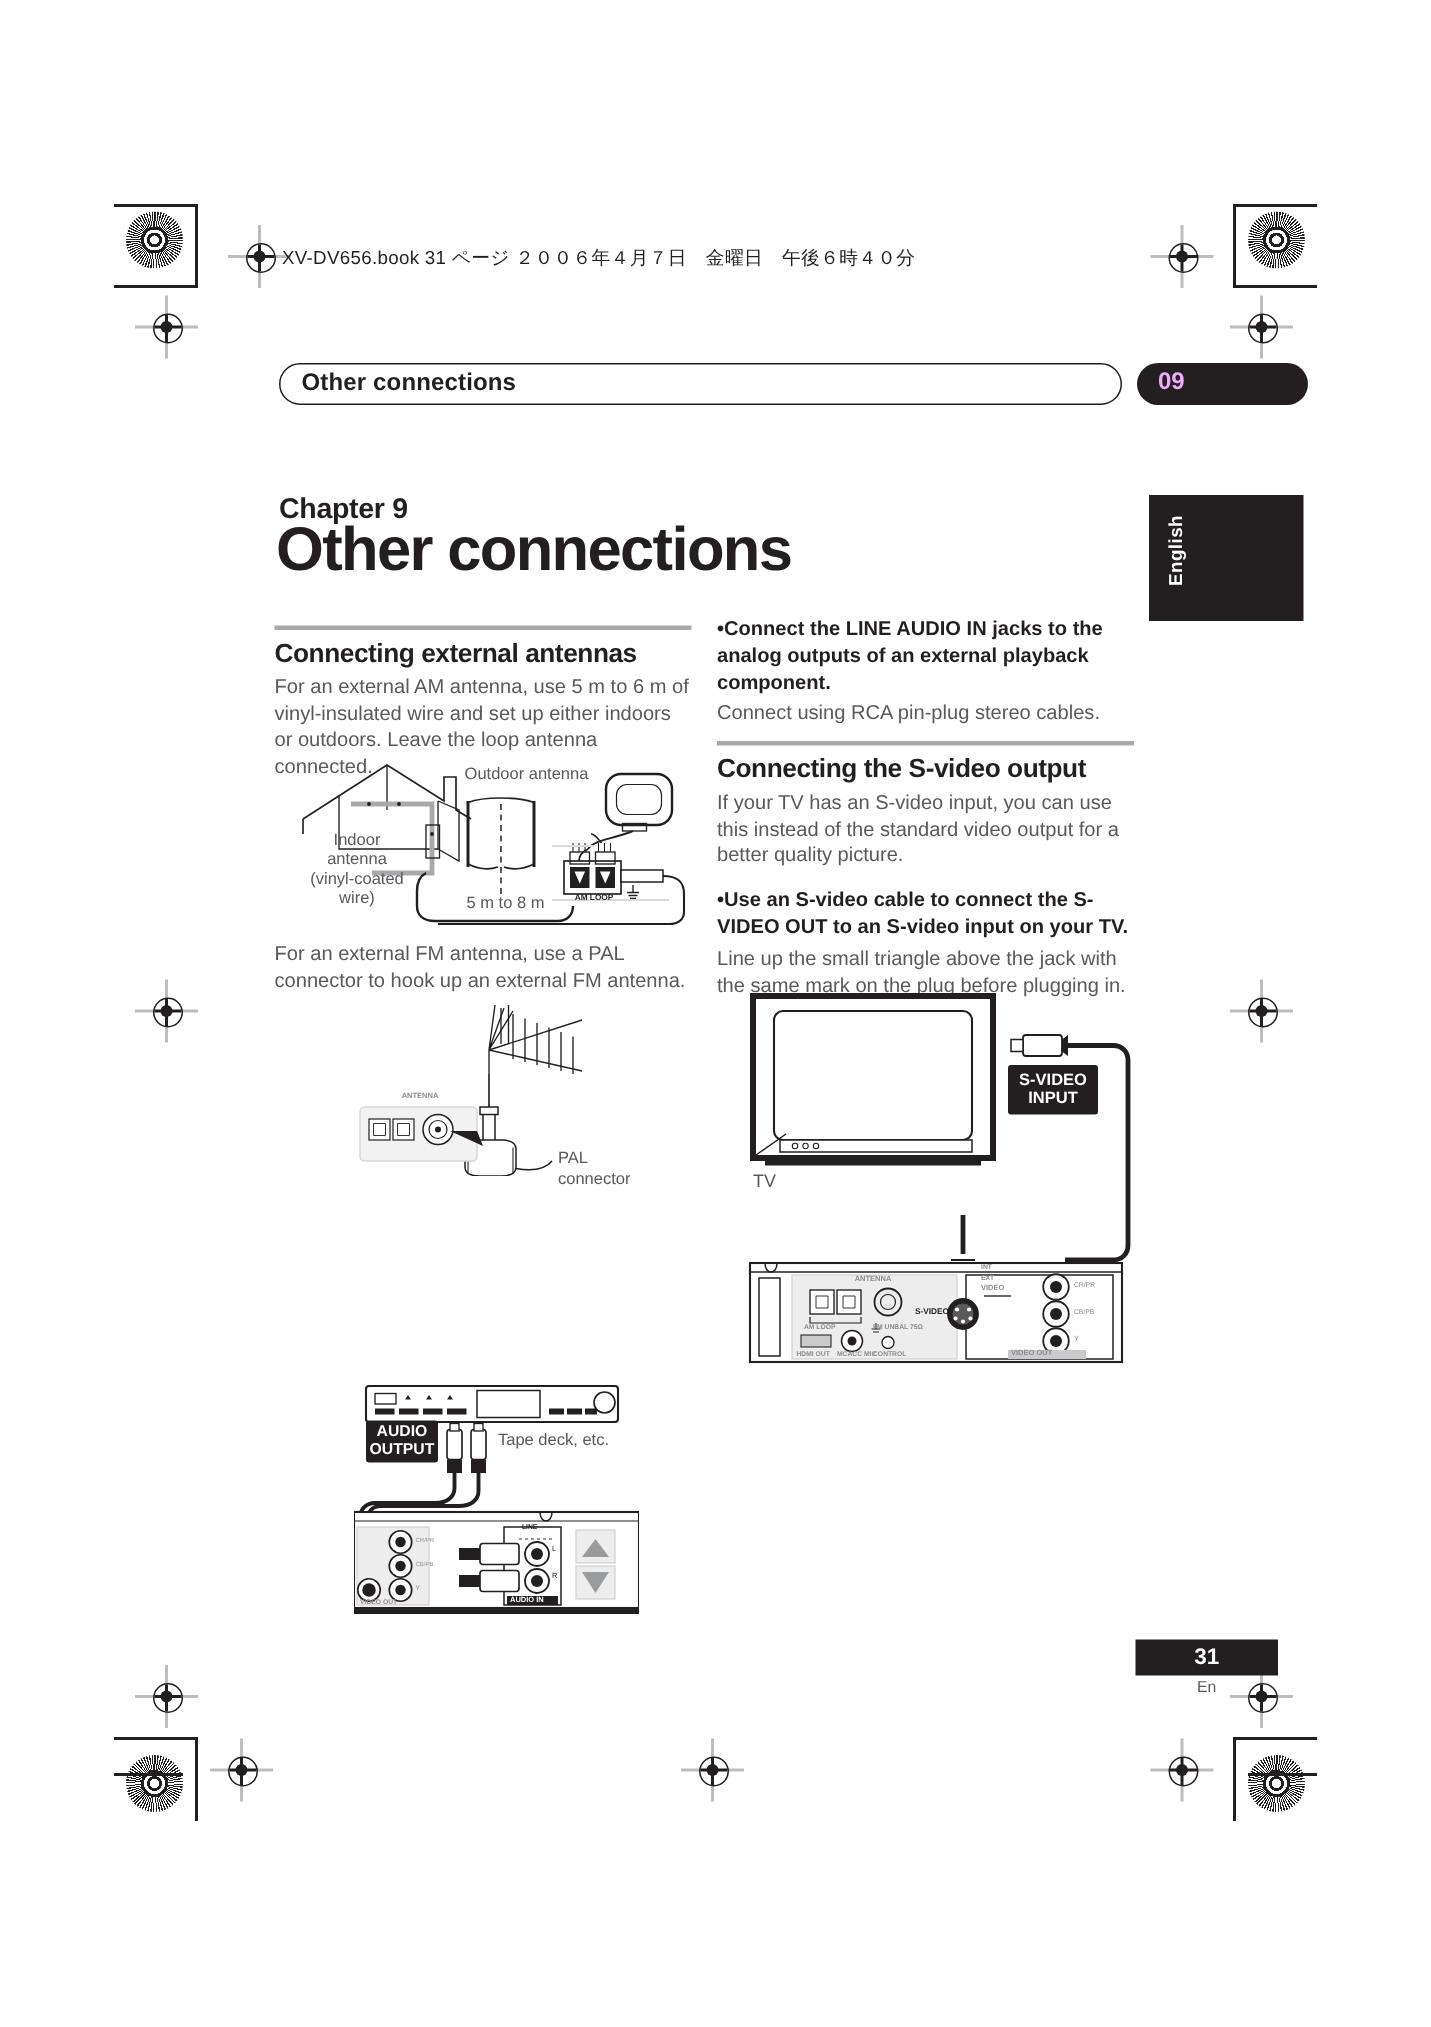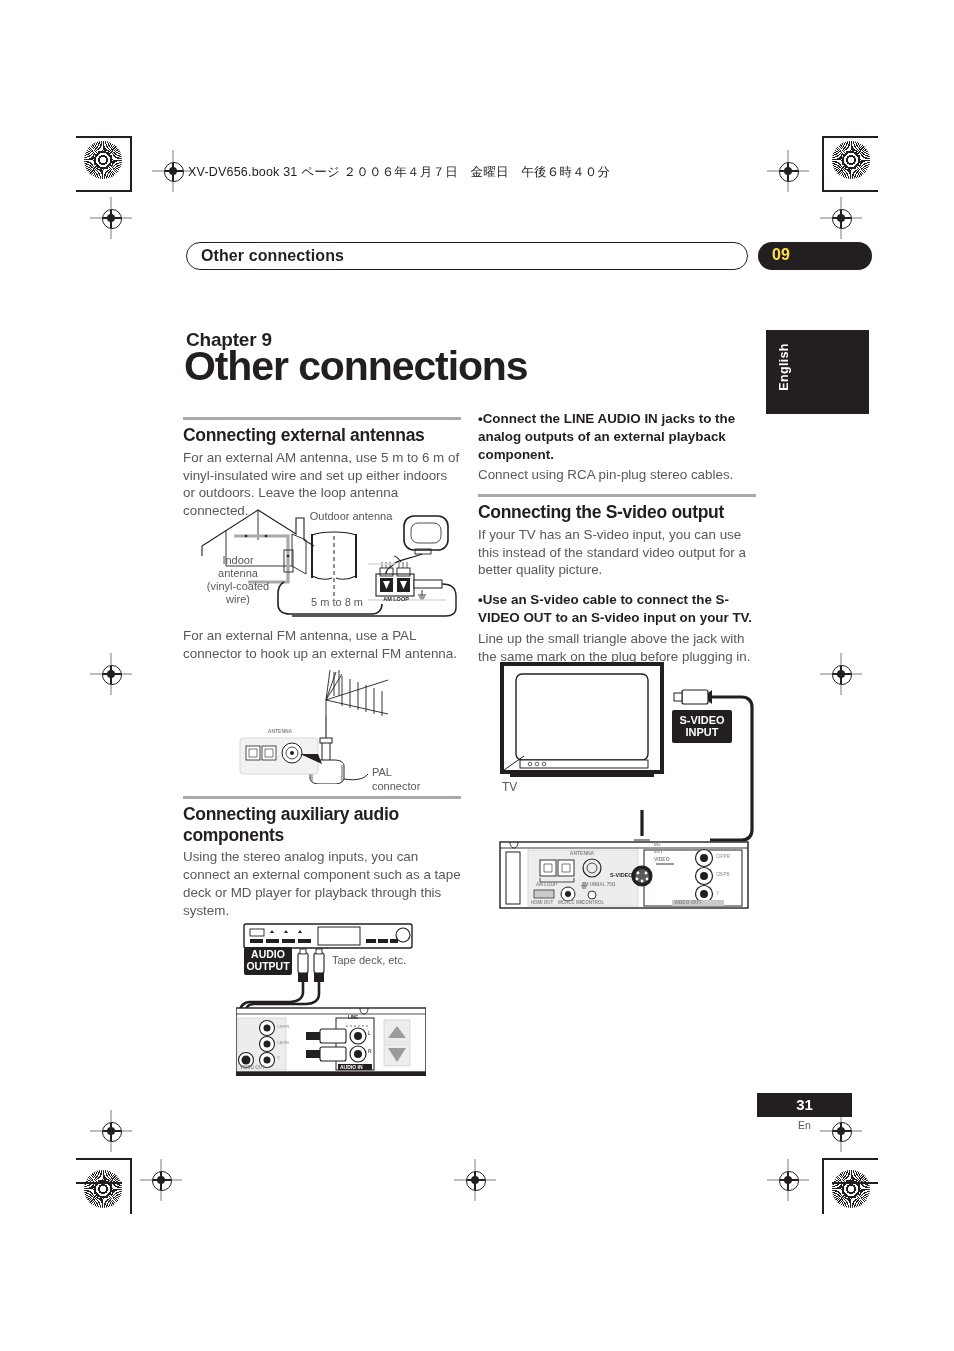--- a/index.html
+++ b/index.html
@@ -34,21 +34,21 @@
     position:absolute;left:186px;top:242px;width:562px;height:28px;
     border:1.6px solid #231f20;border-radius:14px;box-sizing:border-box;
   }
   .runhead span{
     position:absolute;left:14px;top:4px;font-size:16px;font-weight:bold;color:#231f20;letter-spacing:.1px;
   }
   .chapnum{
     position:absolute;left:758px;top:242px;width:114px;height:28px;
     background:#231f20;border-radius:14px;
   }
-  .chapnum span{position:absolute;left:14px;top:4px;color:#fde047;font-size:16px;font-weight:bold;}
+  .chapnum span{position:absolute;left:14px;top:4px;color:#f0abfc;font-size:16px;font-weight:bold;}
 
   
   .sidetab{position:absolute;left:766px;top:330px;width:103px;height:84px;background:#231f20;}
   .sidetab span{
     position:absolute;left:-24px;top:30px;width:84px;text-align:center;
     color:#fff;font-size:12.5px;font-weight:bold;
     transform:rotate(-90deg);transform-origin:center center;letter-spacing:.3px;
   }
 
   
@@ -259,25 +259,20 @@
       <circle cx="54" cy="87" r="10" fill="#fff" stroke="#231f20" stroke-width="1"></circle>
       <circle cx="54" cy="87" r="6" fill="#fff" stroke="#231f20" stroke-width="0.8"></circle>
       <circle cx="54" cy="87" r="2" fill="#231f20"></circle>
 
       <path d="M62 88 L84 98 L80 88 Z" fill="#231f20"></path>
     </svg>
     <div class="fcapC" style="left:14px;top:62px;width:56px;font-size:5px;font-weight:bold;color:#8b8c8e;">ANTENNA</div>
     <div class="fcap" style="left:134px;top:100px;">PAL connector</div>
   </div>
 
-  <div class="col colL" style="top:796px;">
-    <div class="rule"></div>
-    <div class="h2">Connecting auxiliary audio components</div>
-    <div class="body">Using the stereo analog inputs, you can connect an external component such as a tape deck or MD player for playback through this system.</div>
-  </div>
 
   <div class="fig" style="left:236px;top:922px;width:190px;height:158px;">
     <svg width="190" height="158" viewBox="0 0 190 158">
 
       <rect x="8" y="2" width="168" height="24" rx="2" fill="#fff" stroke="#231f20" stroke-width="1.4"></rect>
       <rect x="14" y="7" width="14" height="7" fill="#fff" stroke="#231f20" stroke-width="0.9"></rect>
       <path d="M34 11 l2 -3 l2 3 z M48 11 l2 -3 l2 3 z M62 11 l2 -3 l2 3 z" fill="#231f20"></path>
       <rect x="14" y="17" width="13" height="4" fill="#231f20"></rect>
       <rect x="30" y="17" width="13" height="4" fill="#231f20"></rect>
       <rect x="46" y="17" width="13" height="4" fill="#231f20"></rect>

